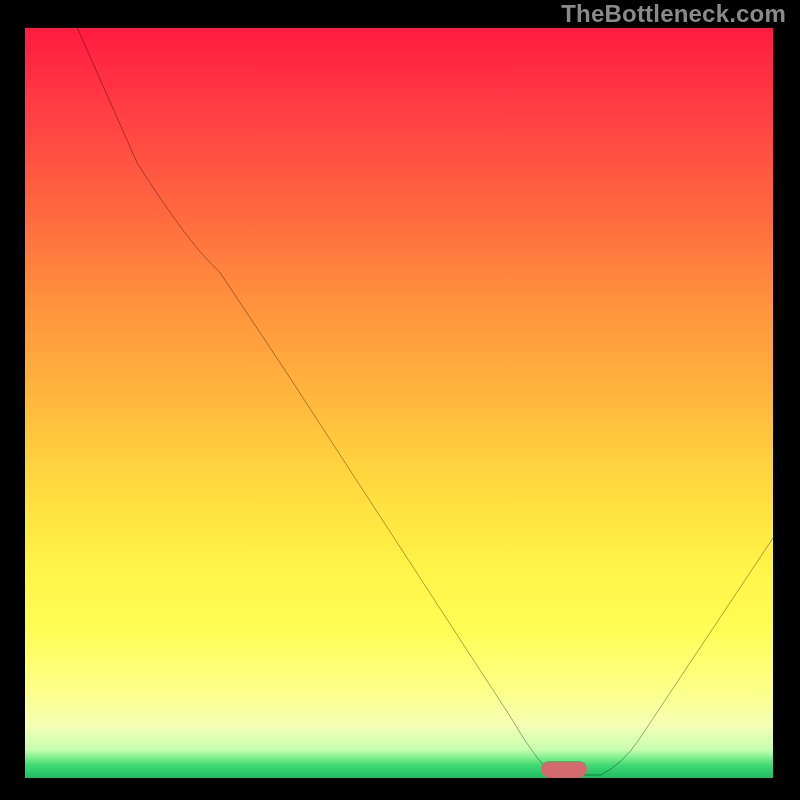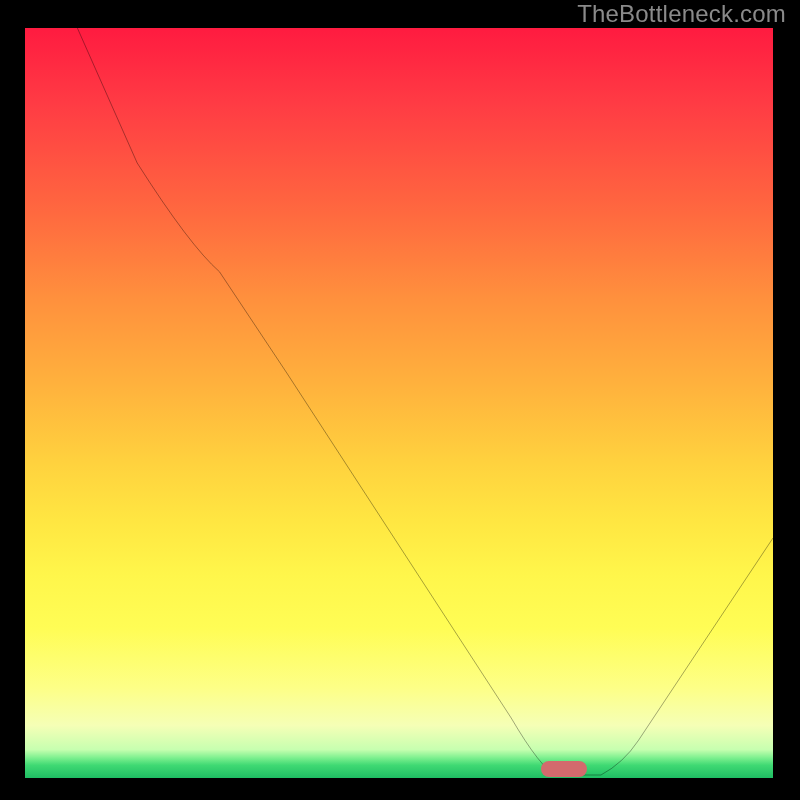--- a/index.html
+++ b/index.html
@@ -14,21 +14,21 @@
     position: relative;
     width: 800px;
     height: 800px;
   }
   .watermark {
     position: absolute;
     top: 0;
     right: 14px;
     font-family: Arial, Helvetica, sans-serif;
     font-size: 24px;
-    font-weight: normal;
+    font-weight: bold;
     color: #8a8a8a;
     letter-spacing: 0.2px;
     z-index: 5;
   }
   .plot {
     position: absolute;
     left: 25px;
     top: 28px;
     width: 748px;
     height: 750px;

